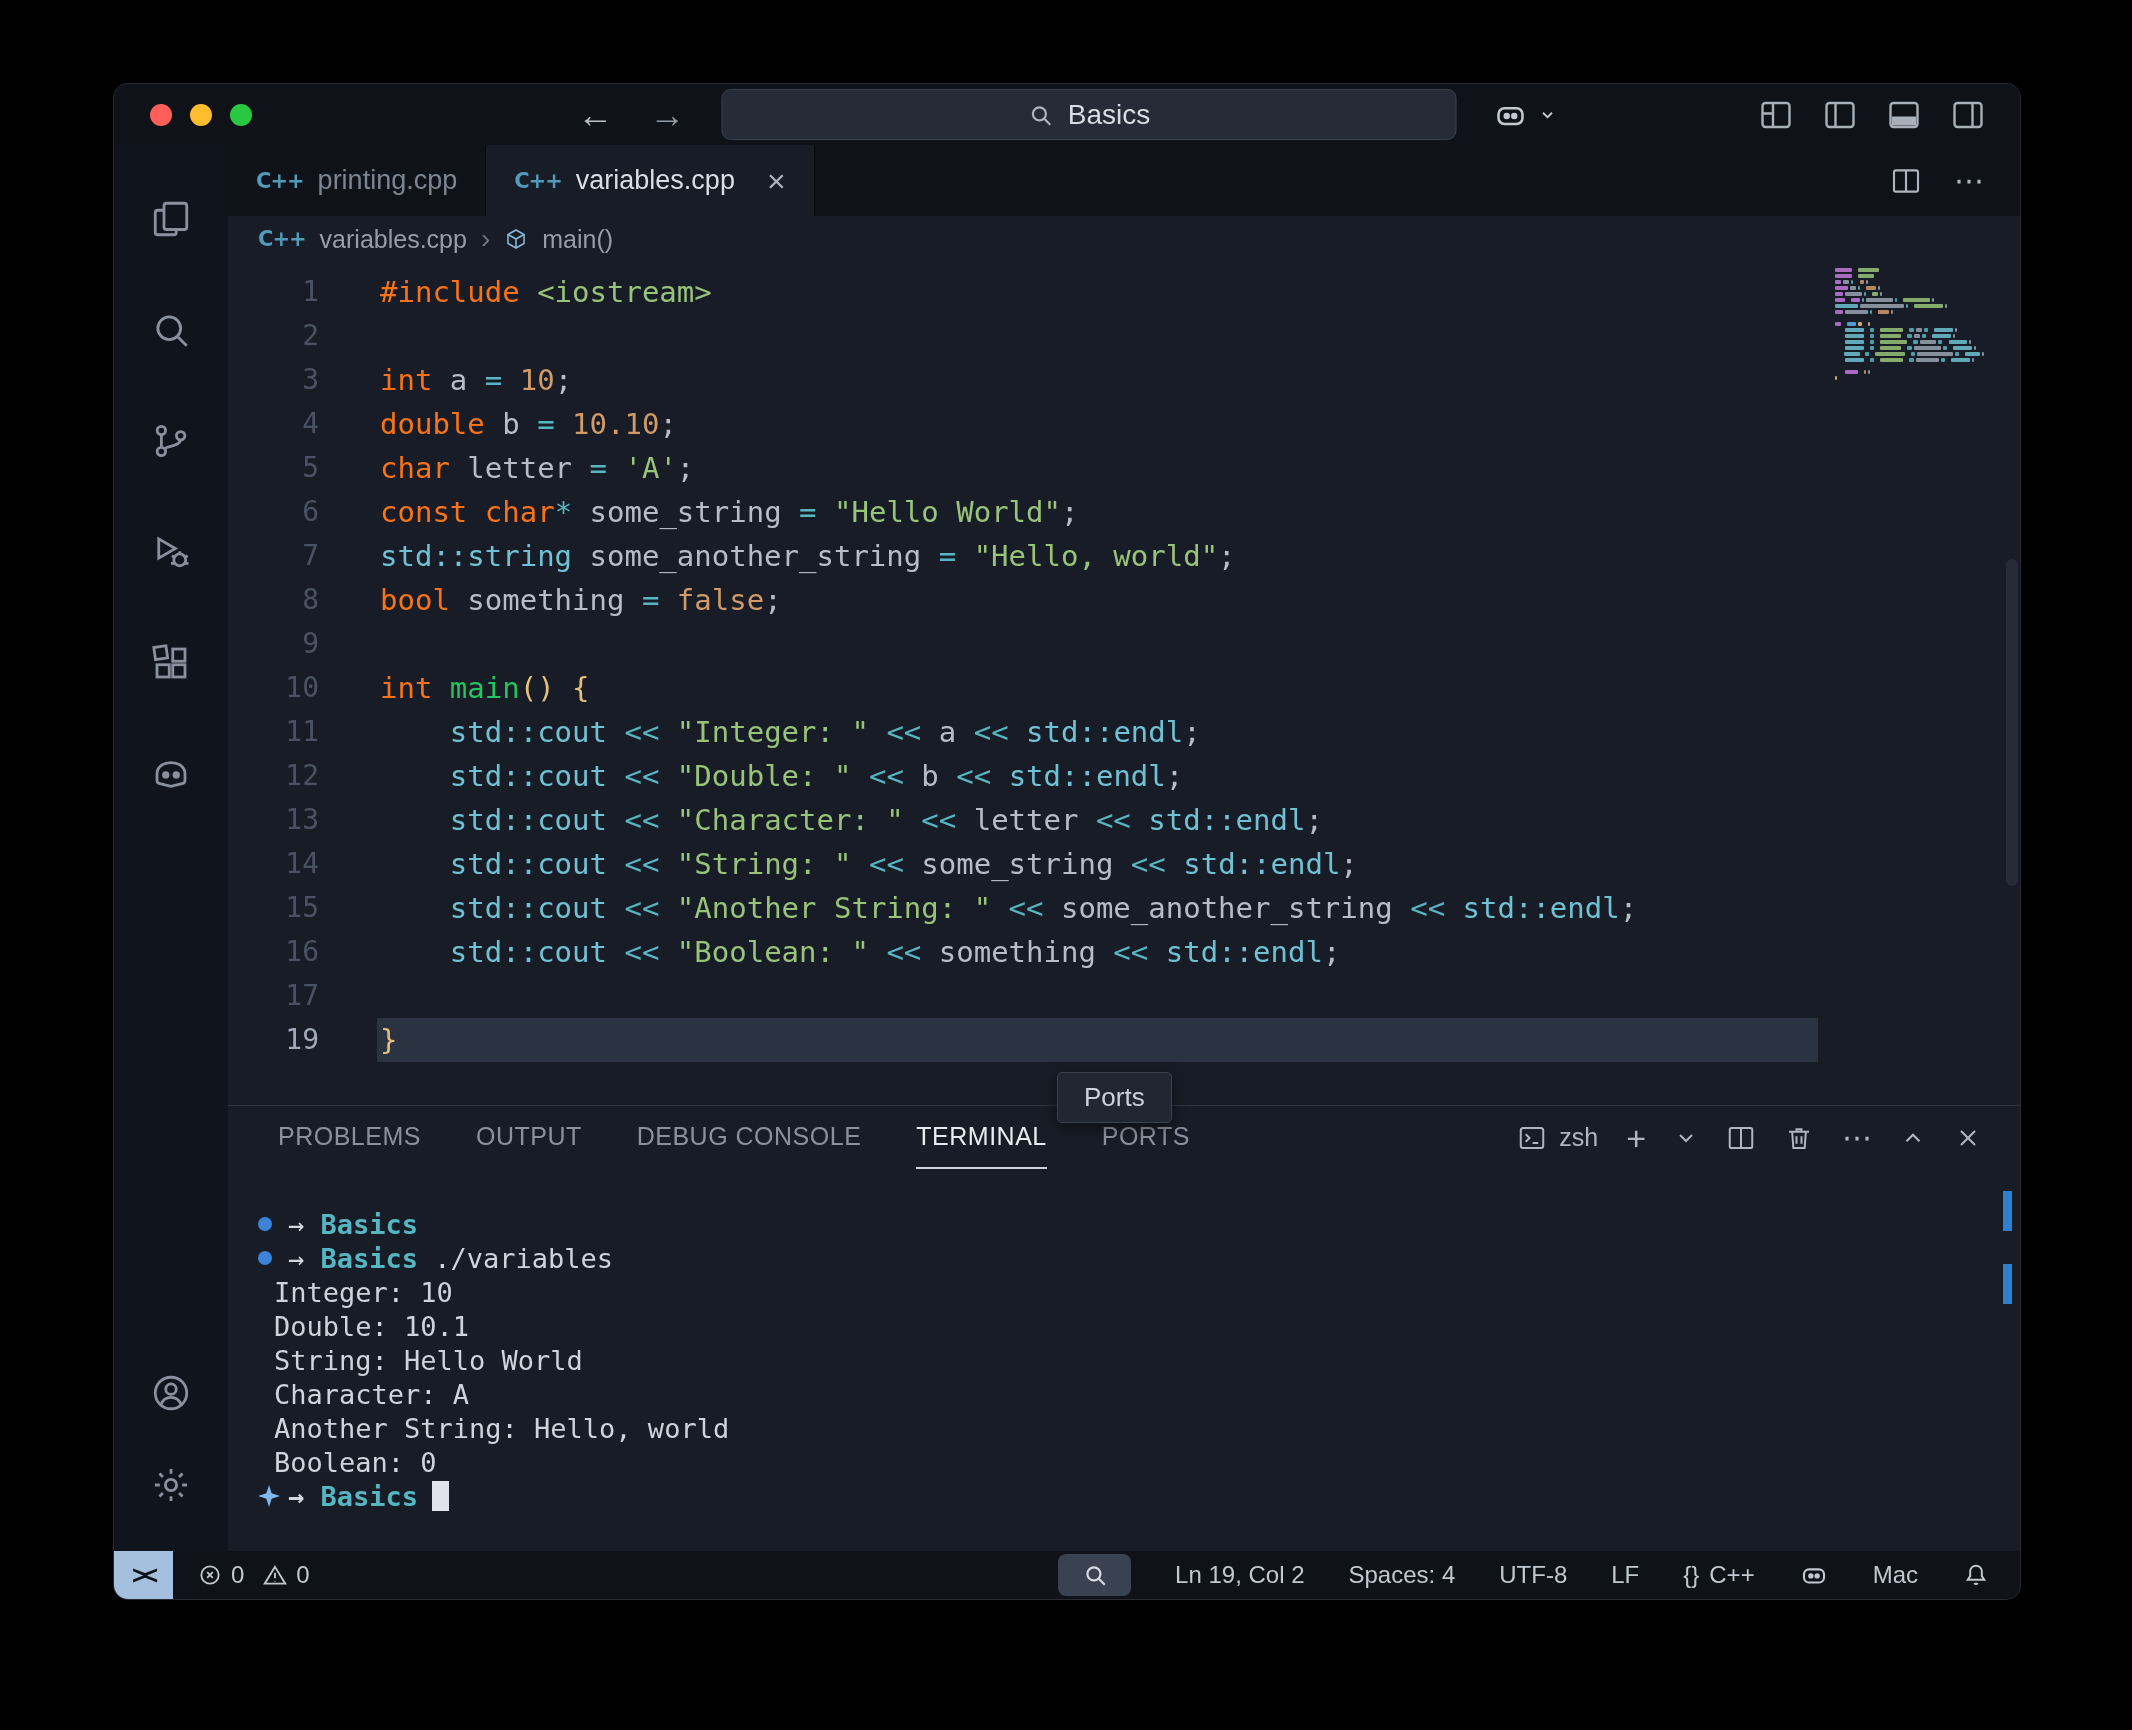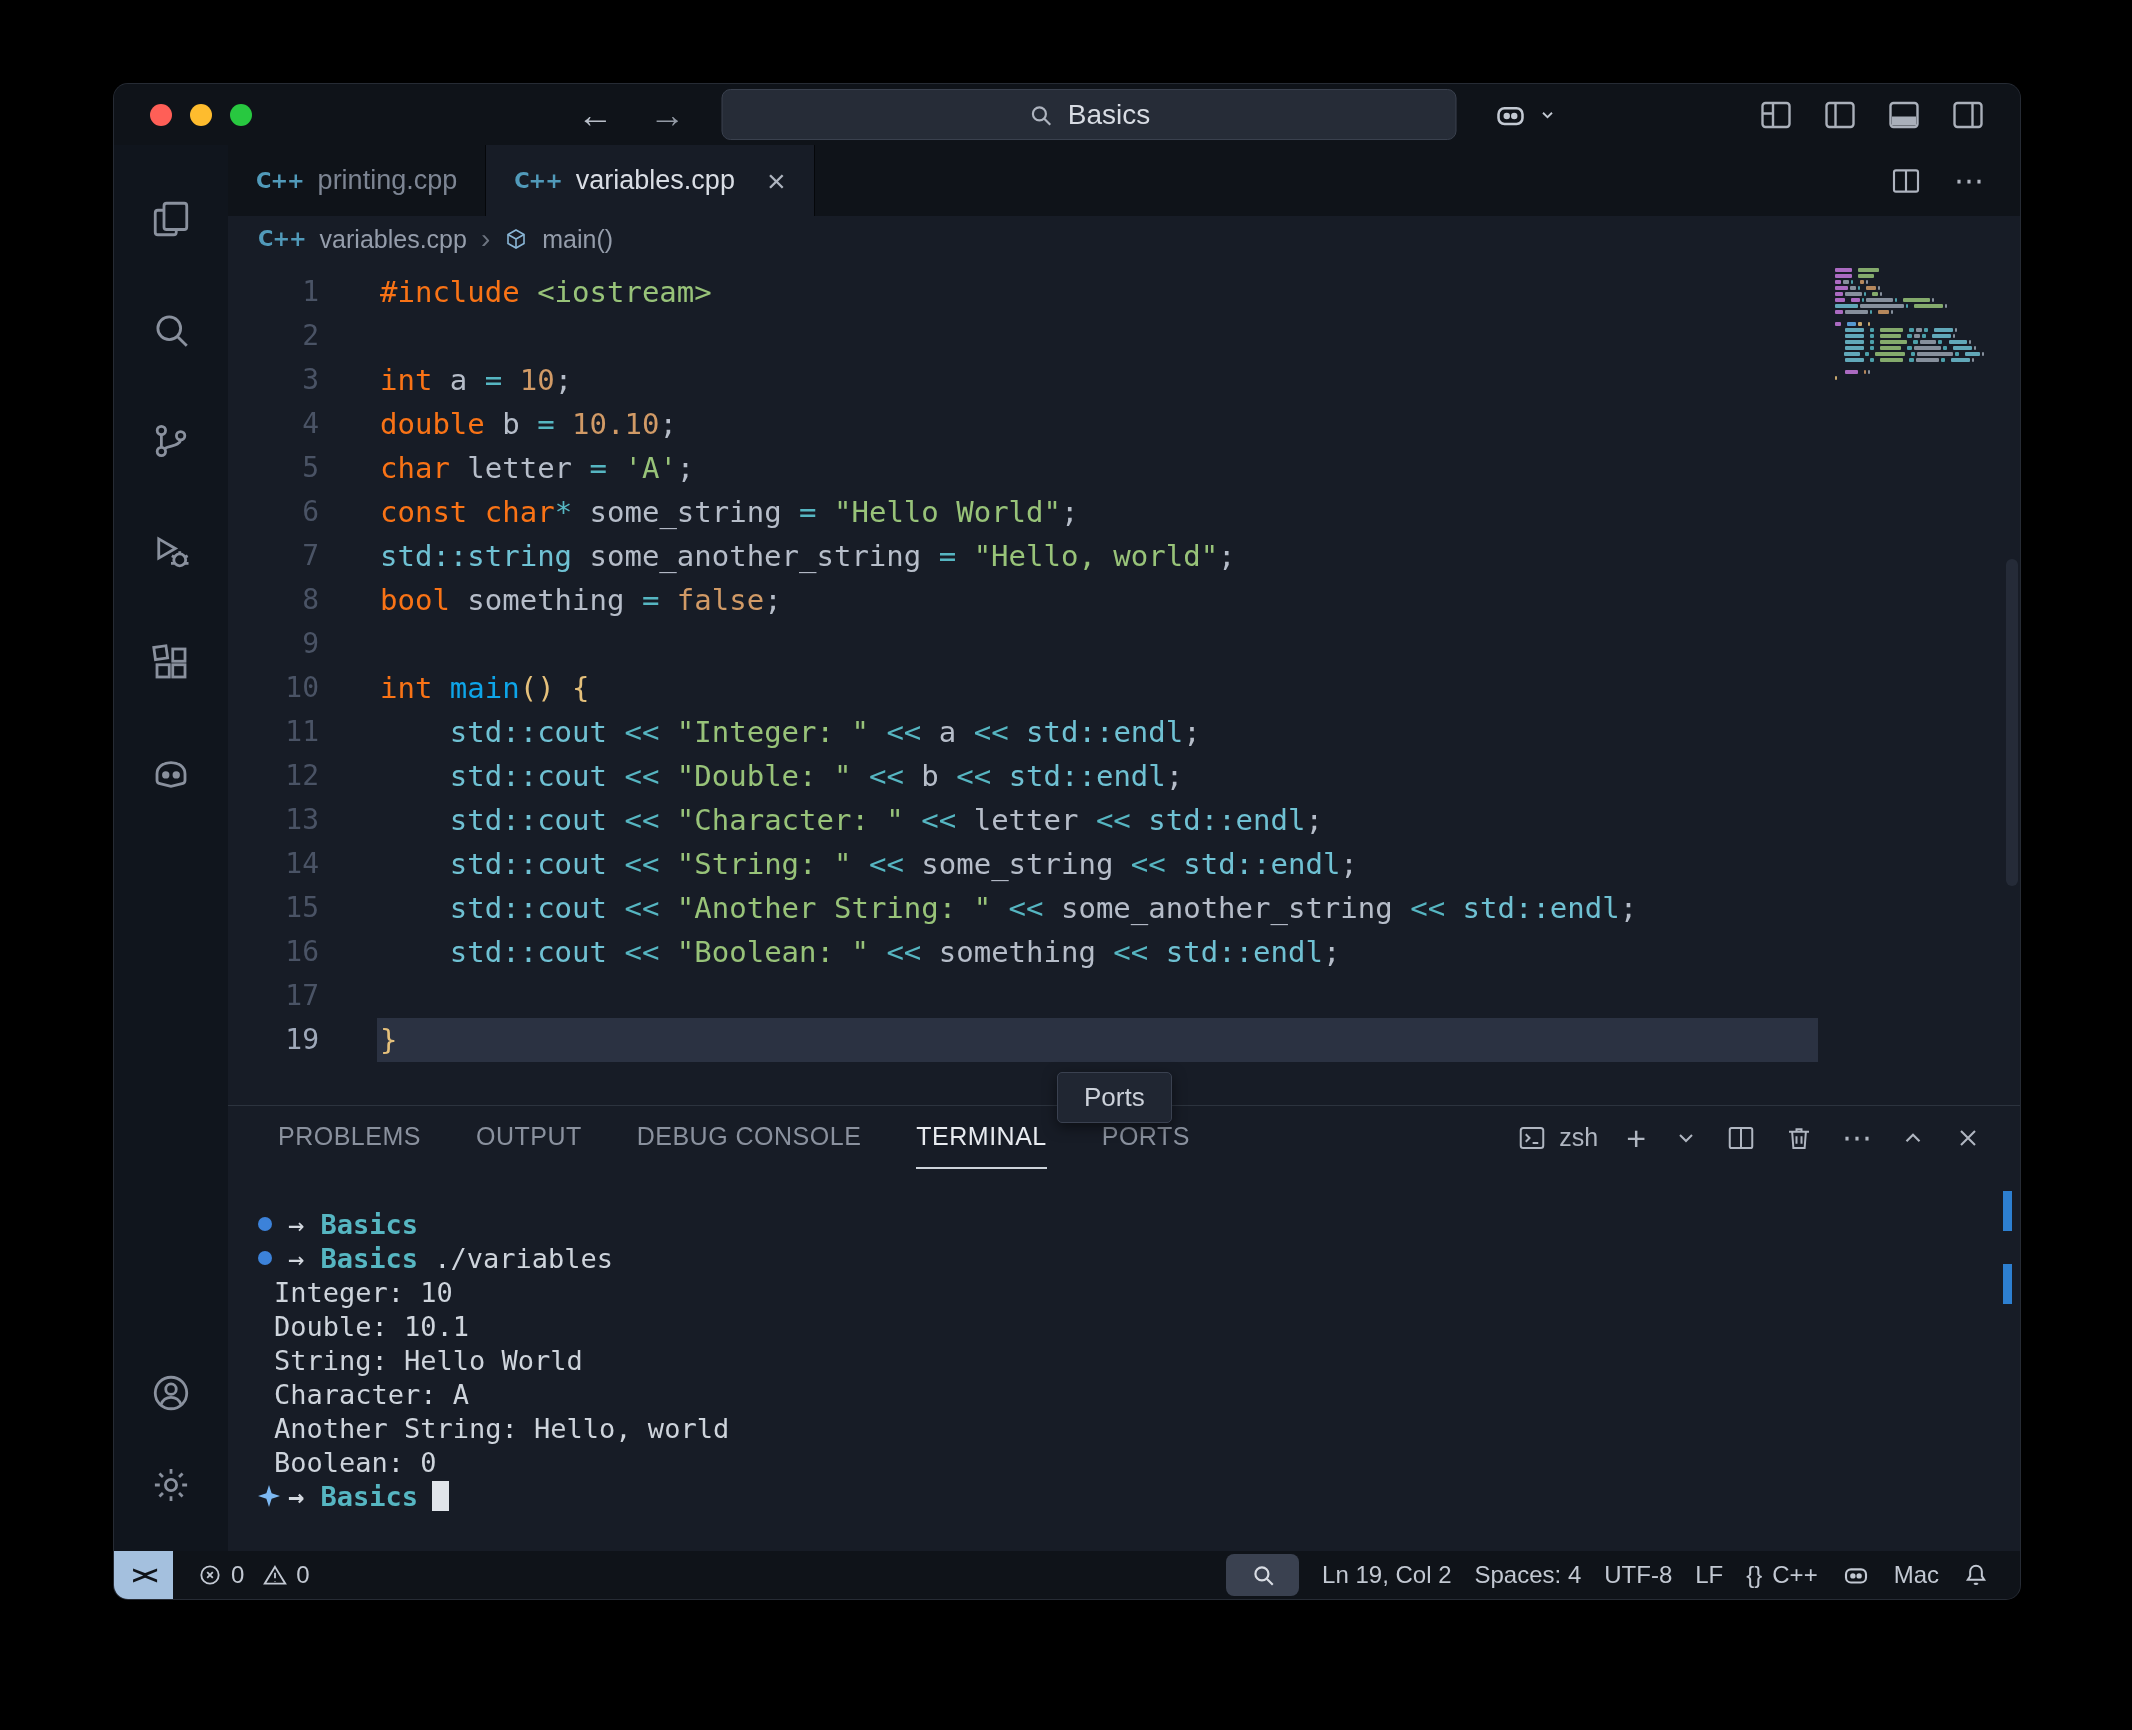--- a/index.html
+++ b/index.html
@@ -63,21 +63,21 @@
   .code-line .ln { flex:0 0 91px; text-align:right; color:#4a5365; font-size:28px; }
   .code-line .code { padding-left:61px; }
   .code-line.active { background:linear-gradient(to right, transparent 149px, #2b3242 149px, #2b3242 1590px, transparent 1590px); }
   .code-line.active .ln { color:#9fa9ba; }
 
   .tk-kw { color:#f97316; }
   .tk-str { color:#98c379; }
   .tk-num { color:#d19a66; }
   .tk-op { color:#56b6c2; }
   .tk-std { color:#6fc1d3; }
-  .tk-fn { color:#0ea5e9; }
+  .tk-fn { color:#22c55e; }
   .tk-br { color:#e5c07b; }
   .tk-pl { color:#b6bdc9; }
 
   .minimap { position:absolute; top:6px; right:36px; width:149px; }
   .mm-line { height:4px; margin-bottom:2px; display:flex; gap:2px; }
   .mm-tk { height:4px; border-radius:1px; opacity:.85; display:inline-block; }
 
   .editor-scrollbar { position:absolute; right:2px; top:297px; width:12px; height:327px;
     background:#323947; border-radius:6px; opacity:.55; }
 
@@ -109,21 +109,21 @@
   .tooltip { position:absolute; left:943px; top:988px; z-index:20; background:#202632;
     border:1px solid #3a4150; border-radius:5px; color:#ccd1da; font-size:26px; padding:9px 26px;
     box-shadow:0 4px 14px rgba(0,0,0,.5); }
 
   
   .statusbar { flex:0 0 48px; background:#0f1319; display:flex; align-items:center; font-size:24px; color:#c2c8d2; }
   .sb-remote { width:59px; height:100%; background:#a4c0de; color:#0f1319; display:flex; align-items:center;
     justify-content:center; font-weight:bold; font-size:25px; letter-spacing:-3px; }
   .sb-left { display:flex; align-items:center; gap:26px; padding-left:24px; }
   .sb-group { display:flex; align-items:center; gap:8px; }
-  .sb-right { margin-left:auto; display:flex; align-items:center; gap:23px; padding-right:30px; }
+  .sb-right { margin-left:auto; display:flex; align-items:center; gap:44px; padding-right:30px; }
   .sb-zoom { width:73px; height:42px; background:#3a4150; border-radius:8px; display:flex;
     align-items:center; justify-content:center; color:#d8dce3; }
   .sb-lang { display:flex; align-items:center; gap:10px; }
 </style>
 </head>
 <body>
 
 <div class="window">
 
   <div class="titlebar">

